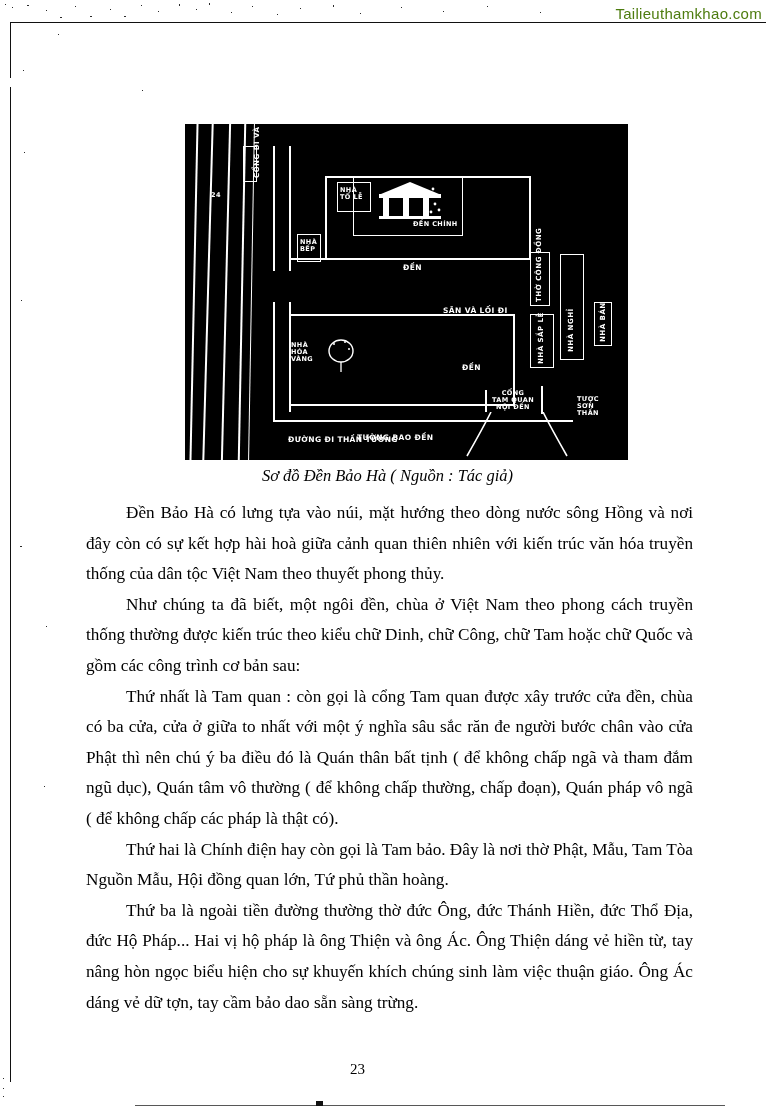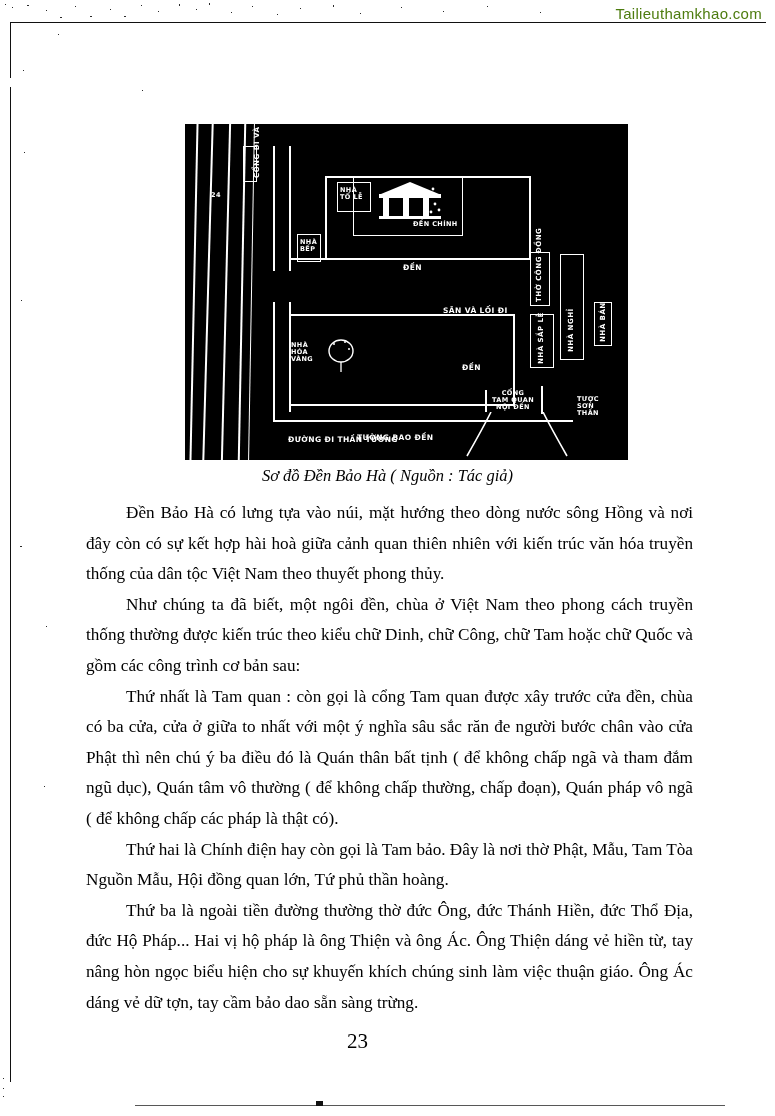--- a/index.html
+++ b/index.html
@@ -166,24 +166,24 @@
     text-justify: inter-word;
   }
   .body-text p {
     margin: 0;
     text-indent: 40px;
   }
 
   .page-number {
     position: absolute;
     left: 0;
-    top: 1029px;
+    top: 1061px;
     width: 715px;
     text-align: center;
-    font-size: 21px;
+    font-size: 15px;
   }
 </style>
 </head>
 <body>
 
 <div class="page-frame-top"></div>
 <div class="page-frame-left"></div>
 <div class="page-frame-left-gap"></div>
 <div class="page-frame-bottom"></div>
 <div class="bottom-tick"></div>

